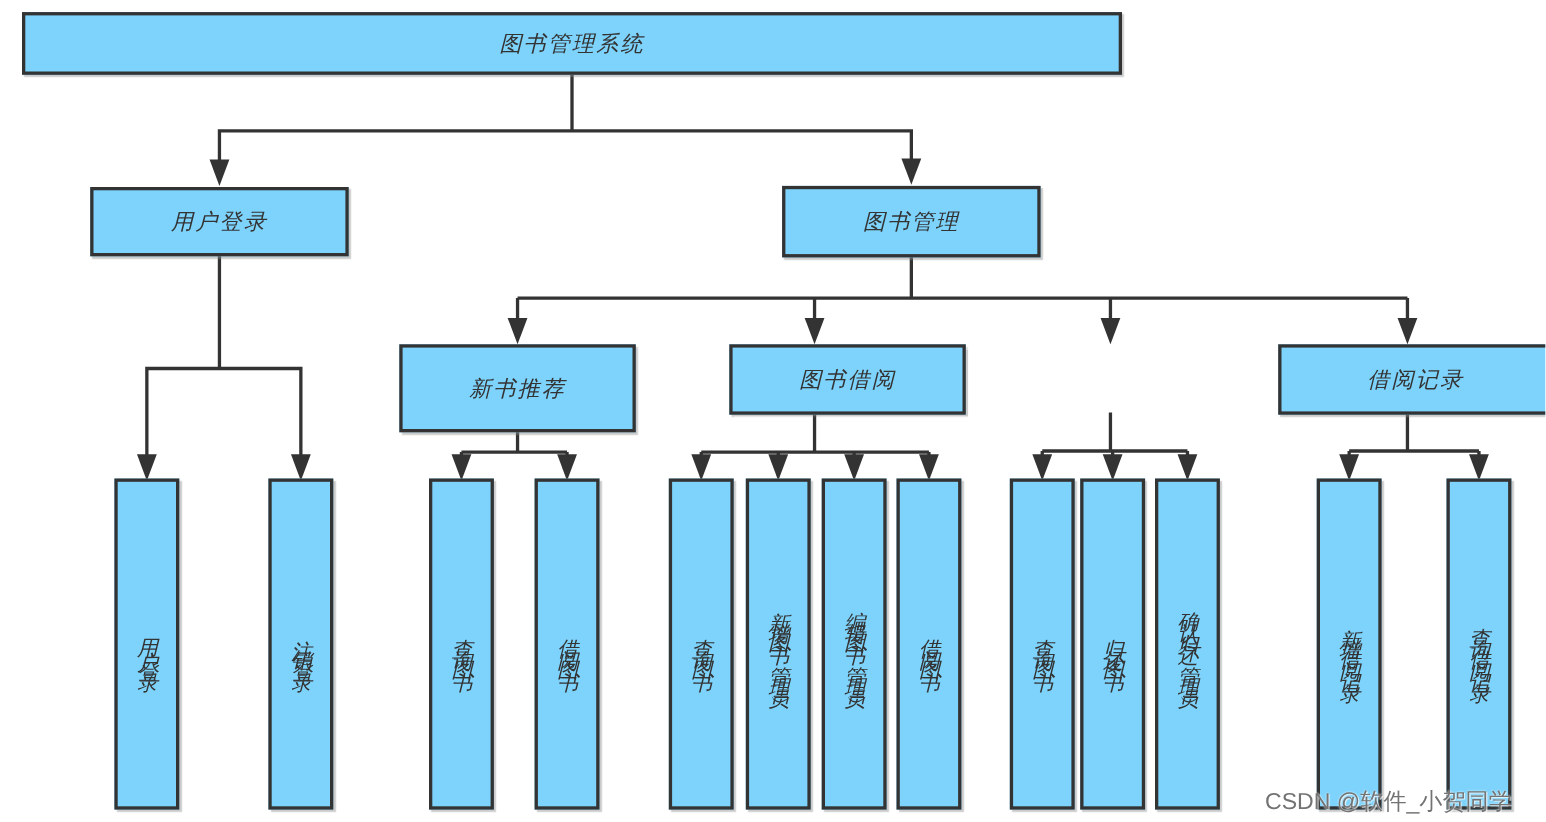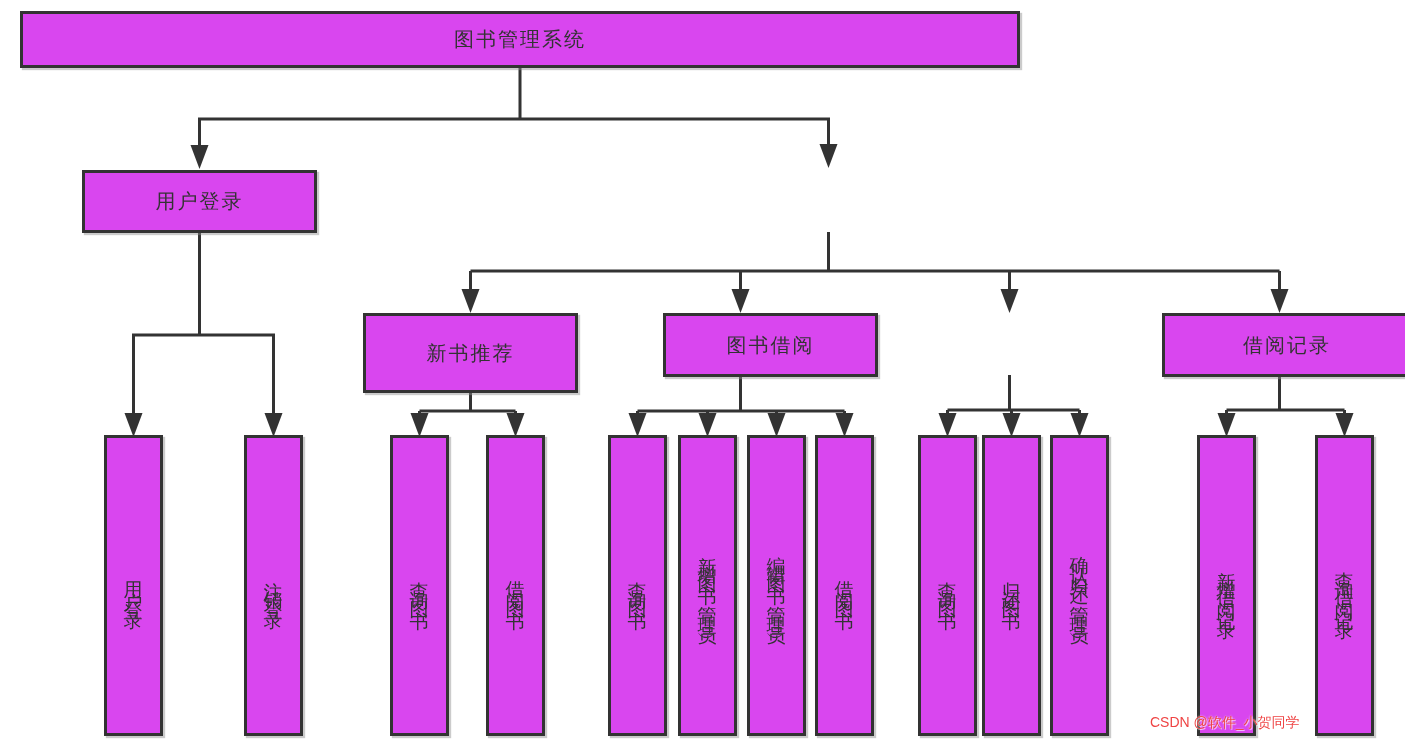--- a/index.html
+++ b/index.html
@@ -18,28 +18,29 @@
   #connectors {
     position: absolute;
     left: 0; top: 0;
     width: 1405px;
     height: 747px;
     z-index: 1;
   }
   .box {
     position: absolute;
     box-sizing: border-box;
-    background: #d946ef;
+    background: #7dd3fc;
     border: 3px solid #333333;
     box-shadow: 2px 2px 1px rgba(140,140,140,0.45);
     display: flex;
     align-items: center;
     justify-content: center;
     color: #333333;
     z-index: 2;
+    font-style: italic;
   }
   .hbox {
     font-size: 20px;
     letter-spacing: 2px;
     white-space: nowrap;
   }
   .vbox {
     top: 435px;
     width: 59px;
     height: 301px;
@@ -71,22 +72,22 @@
   #leaf-8  { left: 815px; }
   #leaf-9  { left: 918px; }
   #leaf-10 { left: 982px; }
   #leaf-11 { left: 1050px; }
   #leaf-12 { left: 1197px; }
   #leaf-13 { left: 1315px; }
   #watermark {
     position: absolute;
     left: 1150px;
     top: 714px;
-    font-size: 14px;
-    color: #ef4444;
+    font-size: 21px;
+    color: #737373;
     text-shadow: 0 0 2px rgba(255,255,255,0.9), 1px 1px 0 rgba(255,255,255,0.6);
     white-space: nowrap;
     z-index: 3;
   }
 </style>
 </head>
 <body>
 
 <div id="canvas">
 
@@ -130,20 +131,23 @@
     </g>
   </svg>
 
   <div class="box hbox" id="node-root">
     <span>图书管理系统</span>
   </div>
 
   <div class="box hbox" id="node-user-login">
     <span>用户登录</span>
   </div>
+  <div class="box hbox" id="node-book-mgmt">
+    <span>图书管理</span>
+  </div>
 
   <div class="box hbox" id="node-new-books">
     <span>新书推荐</span>
   </div>
   <div class="box hbox" id="node-book-borrow">
     <span>图书借阅</span>
   </div>
   <div class="box hbox" id="node-borrow-records">
     <span>借阅记录</span>
   </div>

